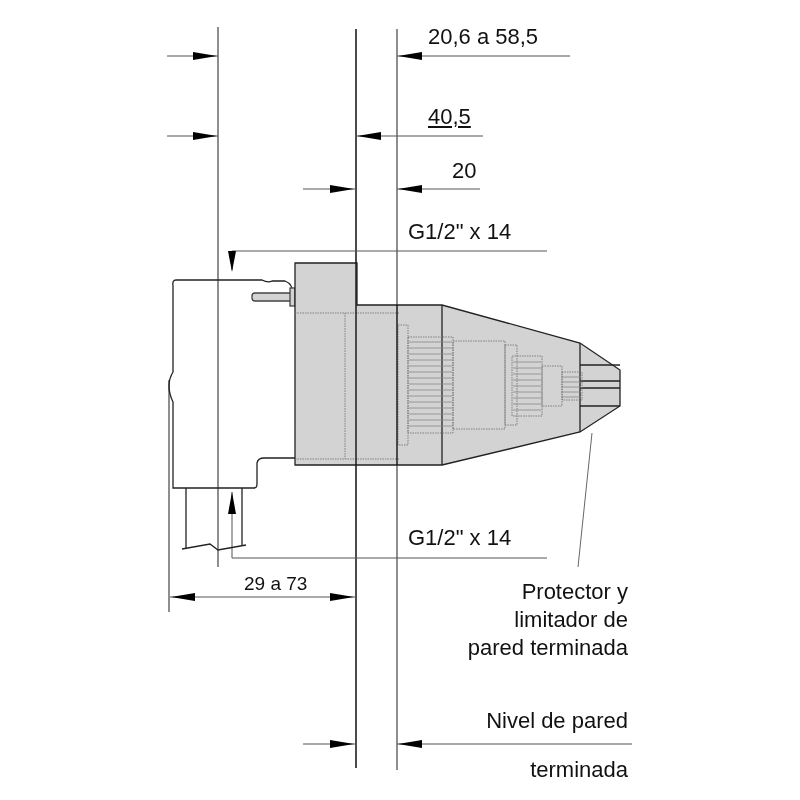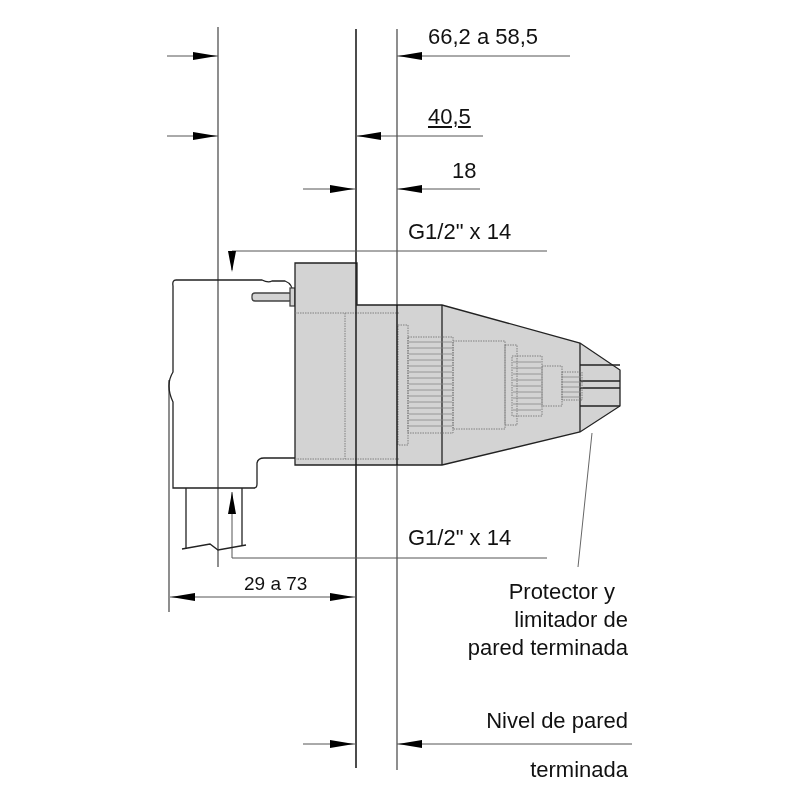--- a/index.html
+++ b/index.html
@@ -123,24 +123,24 @@
       <line x1="562" y1="392" x2="581" y2="392"></line>
     <line x1="562" y1="397" x2="581" y2="397"></line>
   </g>
 
   <g stroke="#111" stroke-width="1.4">
     <line x1="356" y1="263" x2="356" y2="465"></line>
     <line x1="397" y1="305" x2="397" y2="465"></line>
   </g>
 </svg>
 
-<div class="lbl" style="left:428px;top:26px;">66,2 a 58,5</div>
+<div class="lbl" style="left:428px;top:26px;">20,6 a 58,5</div>
 <div class="lbl" style="left:428px;top:106px;text-decoration:underline;">40,5</div>
-<div class="lbl" style="left:452px;top:160px;">18</div>
+<div class="lbl" style="left:452px;top:160px;">20</div>
 <div class="lbl" style="left:408px;top:221px;">G1/2" x 14</div>
 <div class="lbl" style="left:408px;top:527px;">G1/2" x 14</div>
 <div class="lbl" style="left:244px;top:574px;font-size:19px;">29 a 73</div>
 
-<div class="lbl r" style="right:185px;top:581px;">Protector y</div>
+<div class="lbl r" style="right:172px;top:581px;">Protector y</div>
 <div class="lbl r" style="right:172px;top:609px;text-align:right;">limitador de</div>
 <div class="lbl r" style="right:172px;top:637px;margin-left:8px;">pared terminada</div>
 <div class="lbl r" style="right:172px;top:710px;">Nivel de pared</div>
 <div class="lbl r" style="right:172px;top:759px;">terminada</div>
 
 </body></html>

